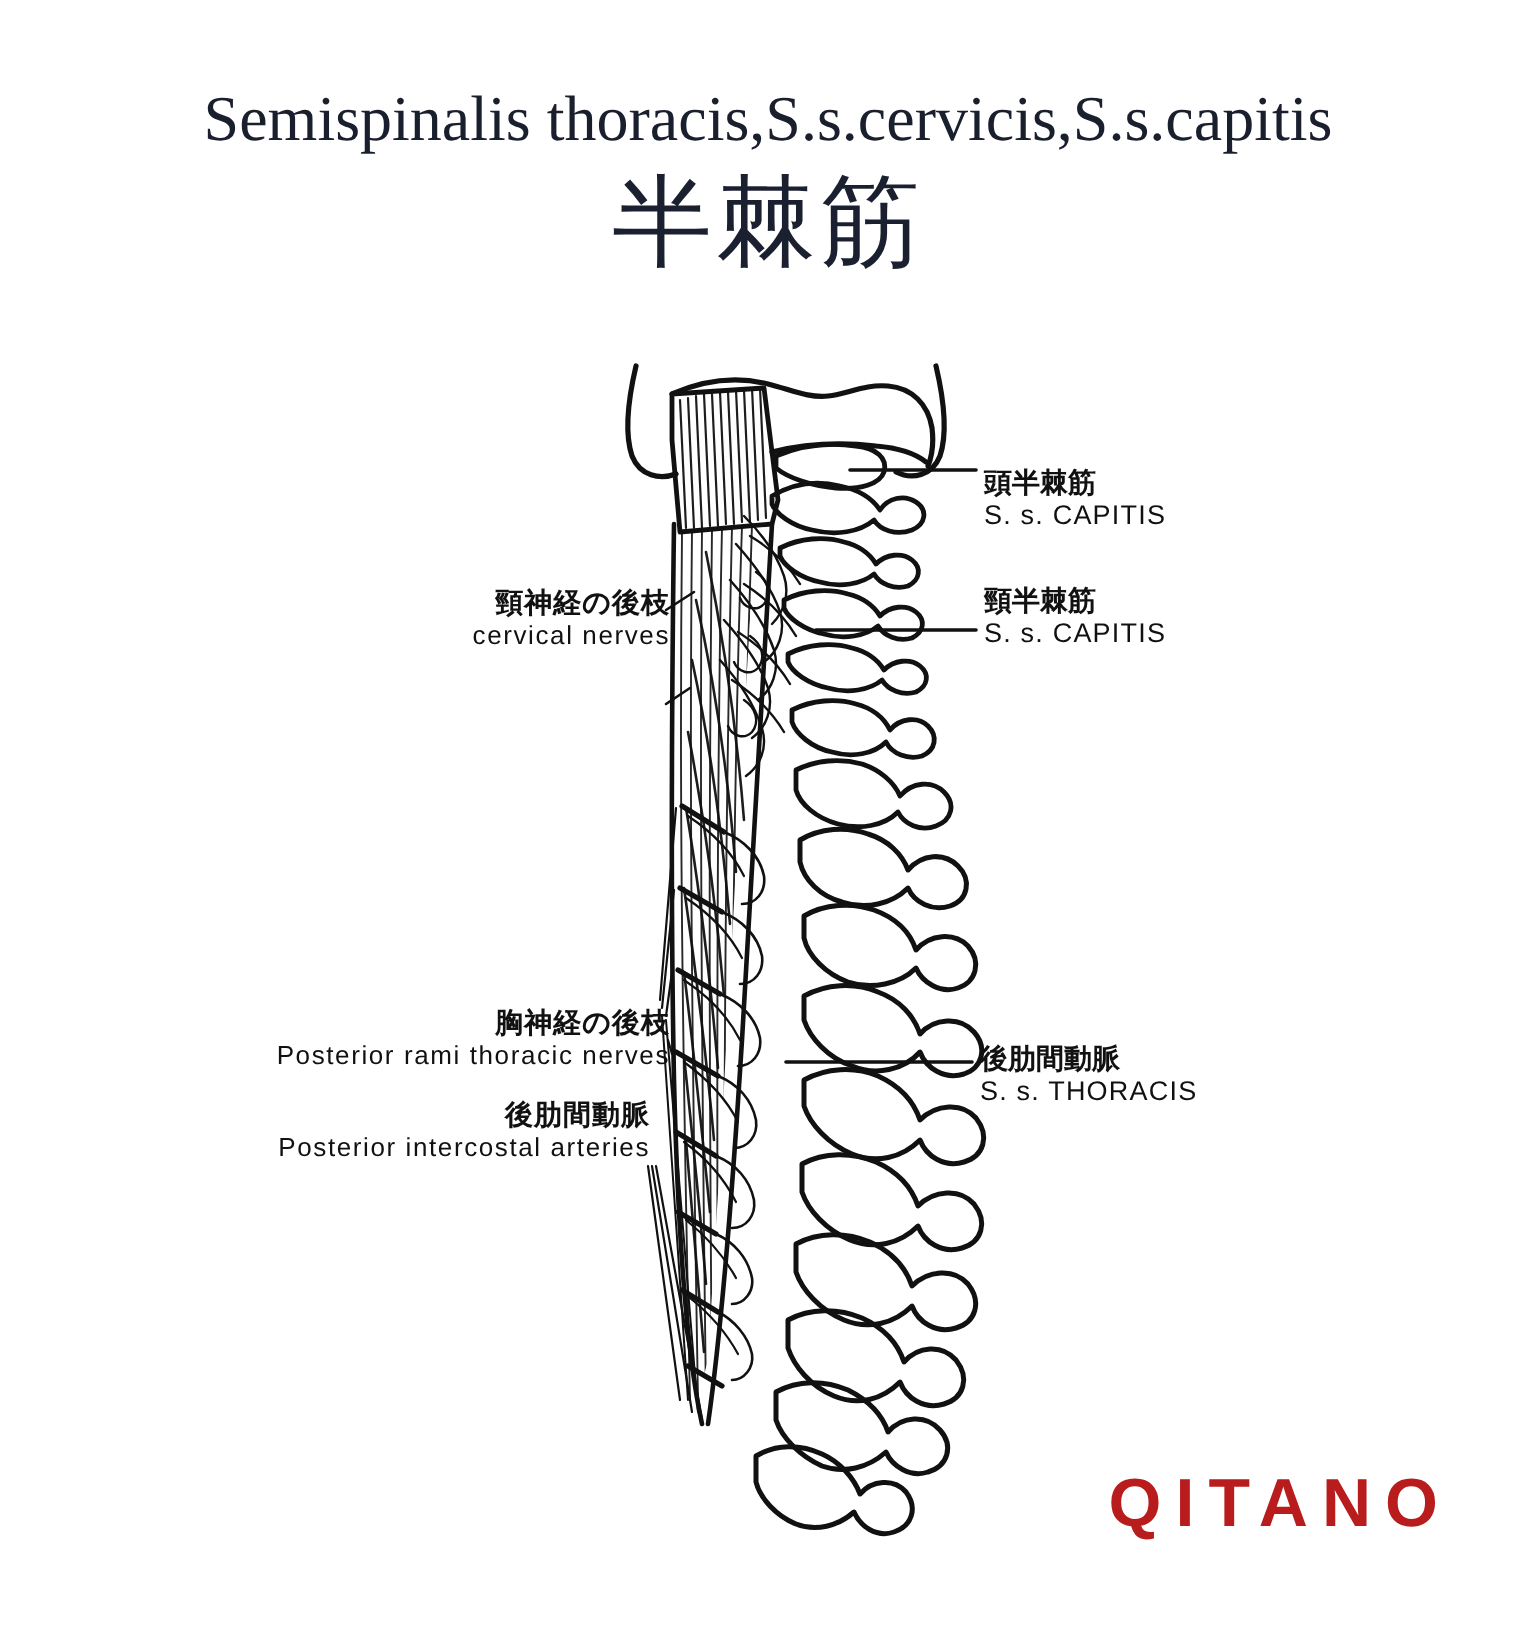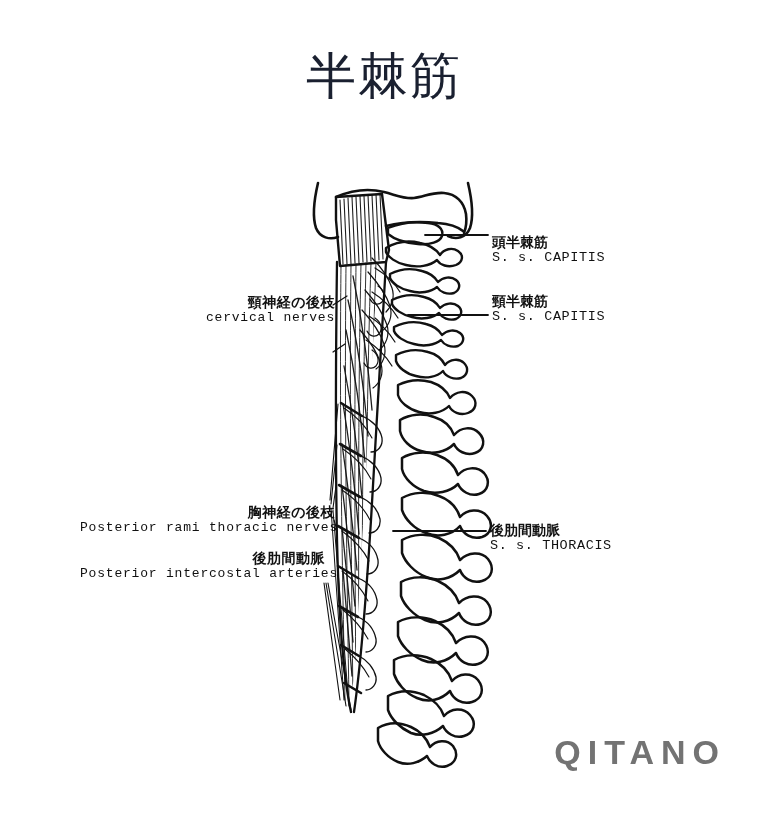--- a/index.html
+++ b/index.html
@@ -41,21 +41,21 @@
 
   
   .lbl{position:absolute;}
   .lbl .jp{
     font-family:"DejaVu Sans","Liberation Sans",sans-serif;
     font-weight:700;
     color:#111;
     white-space:nowrap;
   }
   .lbl .en{
-    font-family:Liberation Mono, monospace;
+    font-family:Liberation Sans, sans-serif;
     color:#111;
     white-space:nowrap;
   }
 
   
   .lbl-right .jp{font-size:14px;line-height:16px;}
   .lbl-right .en{font-size:13.5px;line-height:16px;letter-spacing:.6px;}
 
   
   .lbl-left{text-align:right;}
@@ -63,29 +63,30 @@
   .lbl-left .en{font-size:13px;line-height:15px;letter-spacing:.8px;}
 
   
   .watermark{
     position:absolute;
     right:42px;bottom:42px;
     font-family:"Liberation Sans",sans-serif;
     font-size:34px;
     font-weight:700;
     letter-spacing:7px;
-    color:#737373;
+    color:#b91c1c;
   }
 </style>
 </head>
 <body>
 
 <div id="page">
 
   <div class="title-block">
+    <div class="main-title">Semispinalis thoracis,S.s.cervicis,S.s.capitis</div>
     <div class="jp-title">半棘筋</div>
   </div>
 
   <svg id="figure" viewBox="0 0 768 814">
     <defs>
       <clipPath id="muscleClip">
         <path d="M336 196 L384 196 L378 260 L372 360 L366 470 L360 580 L354 680 L346 710 L334 700 L333 560 L334 400 L335 280 Z"></path>
       </clipPath>
       <clipPath id="muscleClip2">
         <path d="M352 250 L392 262 L386 380 L378 500 L370 620 L360 706 L350 700 L352 520 L352 380 Z"></path>

